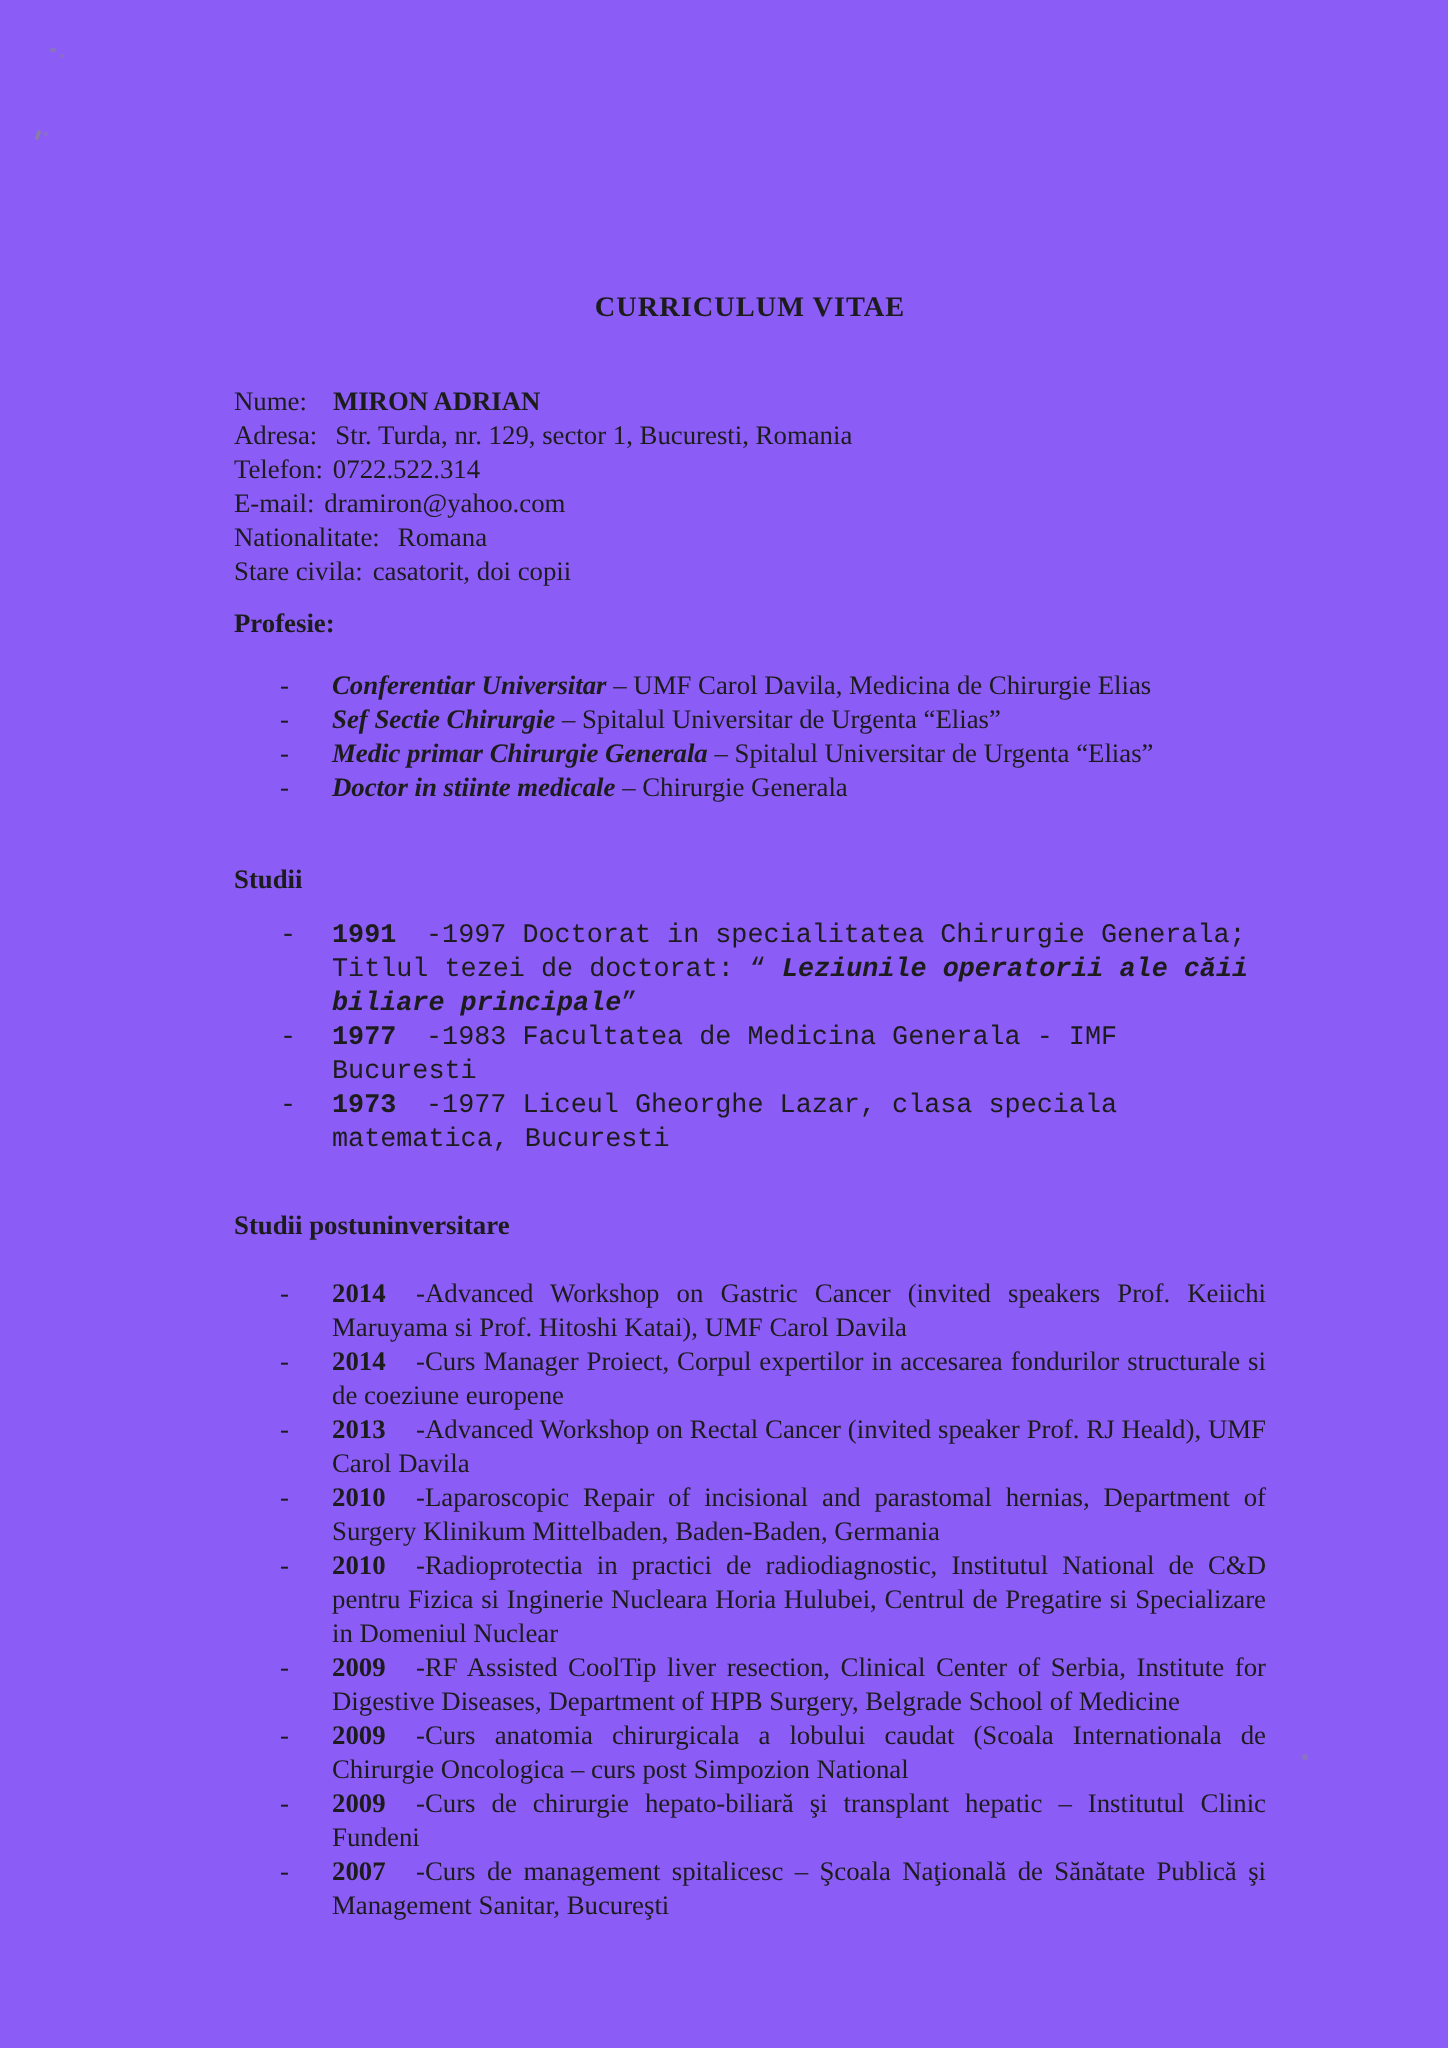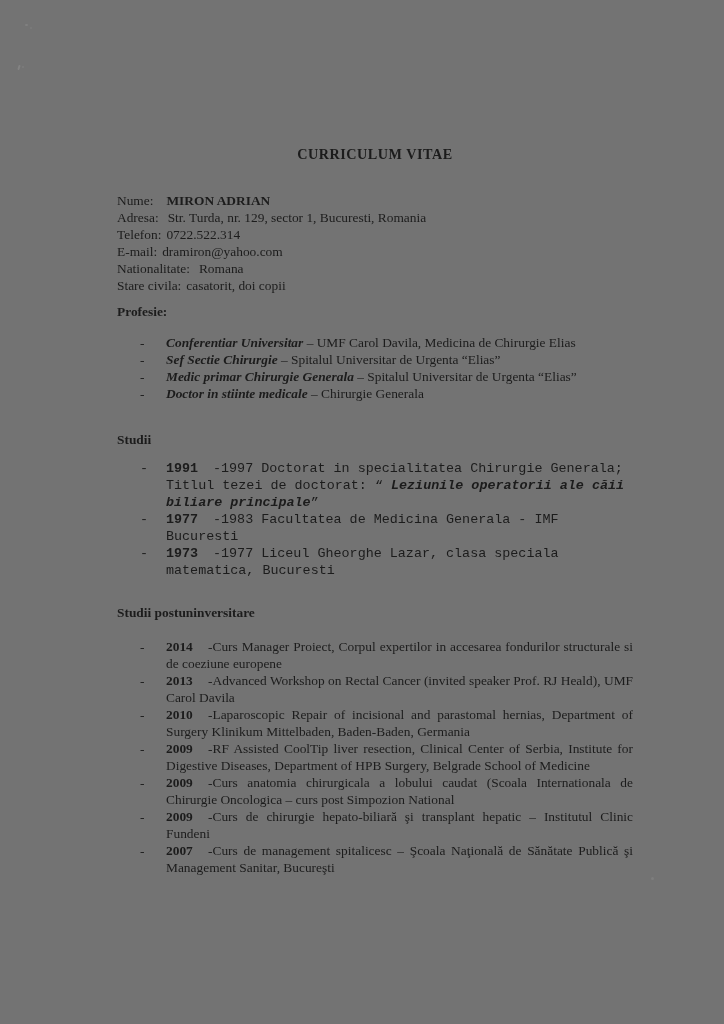--- a/index.html
+++ b/index.html
@@ -1,21 +1,21 @@
 <!DOCTYPE html>
 <html><head>
 <meta charset="utf-8">
 <style>
   html, body { margin: 0; padding: 0; background: #e8e8e8; }
   .page {
     position: relative;
     width: 724px;
     height: 1024px;
     margin: 0 auto;
-    background: #737373;
+    background: #8b5cf6;
     color: #1c1c1c;
     font-family: "Liberation Serif", "DejaVu Serif", serif;
     font-size: 13.4px;
     line-height: 17px;
     overflow: hidden;
   }
   .content {
     position: absolute;
     left: 117px;
     top: 146px;
@@ -135,27 +135,33 @@
         <span class="year wide">1977</span><span>-1983 Facultatea de Medicina Generala - IMF Bucuresti</span>
       </div>
       <div class="item">
         <span class="year wide">1973</span><span>-1977 Liceul Gheorghe Lazar, clasa speciala matematica, Bucuresti</span>
       </div>
     </div>
 
     <div class="heading postuniv">Studii postuninversitare</div>
     <div class="list postuniv-list">
       <div class="item justify">
+        <span class="year">2014</span><span>-Advanced Workshop on Gastric Cancer (invited speakers Prof. Keiichi Maruyama si Prof. Hitoshi Katai), UMF Carol Davila</span>
+      </div>
+      <div class="item justify">
         <span class="year">2014</span><span>-Curs Manager Proiect, Corpul expertilor in accesarea fondurilor structurale si de coeziune europene</span>
       </div>
       <div class="item justify">
         <span class="year">2013</span><span>-Advanced Workshop on Rectal Cancer (invited speaker Prof. RJ Heald), UMF Carol Davila</span>
       </div>
       <div class="item justify">
         <span class="year">2010</span><span>-Laparoscopic Repair of incisional and parastomal hernias, Department of Surgery Klinikum Mittelbaden, Baden-Baden, Germania</span>
+      </div>
+      <div class="item justify">
+        <span class="year">2010</span><span>-Radioprotectia in practici de radiodiagnostic, Institutul National de C&amp;D pentru Fizica si Inginerie Nucleara Horia Hulubei, Centrul de Pregatire si Specializare in Domeniul Nuclear</span>
       </div>
       <div class="item justify">
         <span class="year">2009</span><span>-RF Assisted CoolTip liver resection, Clinical Center of Serbia, Institute for Digestive Diseases, Department of HPB Surgery, Belgrade School of Medicine</span>
       </div>
       <div class="item justify">
         <span class="year">2009</span><span>-Curs anatomia chirurgicala a lobului caudat (Scoala Internationala de Chirurgie Oncologica – curs post Simpozion National</span>
       </div>
       <div class="item justify">
         <span class="year">2009</span><span>-Curs de chirurgie hepato-biliară şi transplant hepatic – Institutul Clinic Fundeni</span>
       </div>

